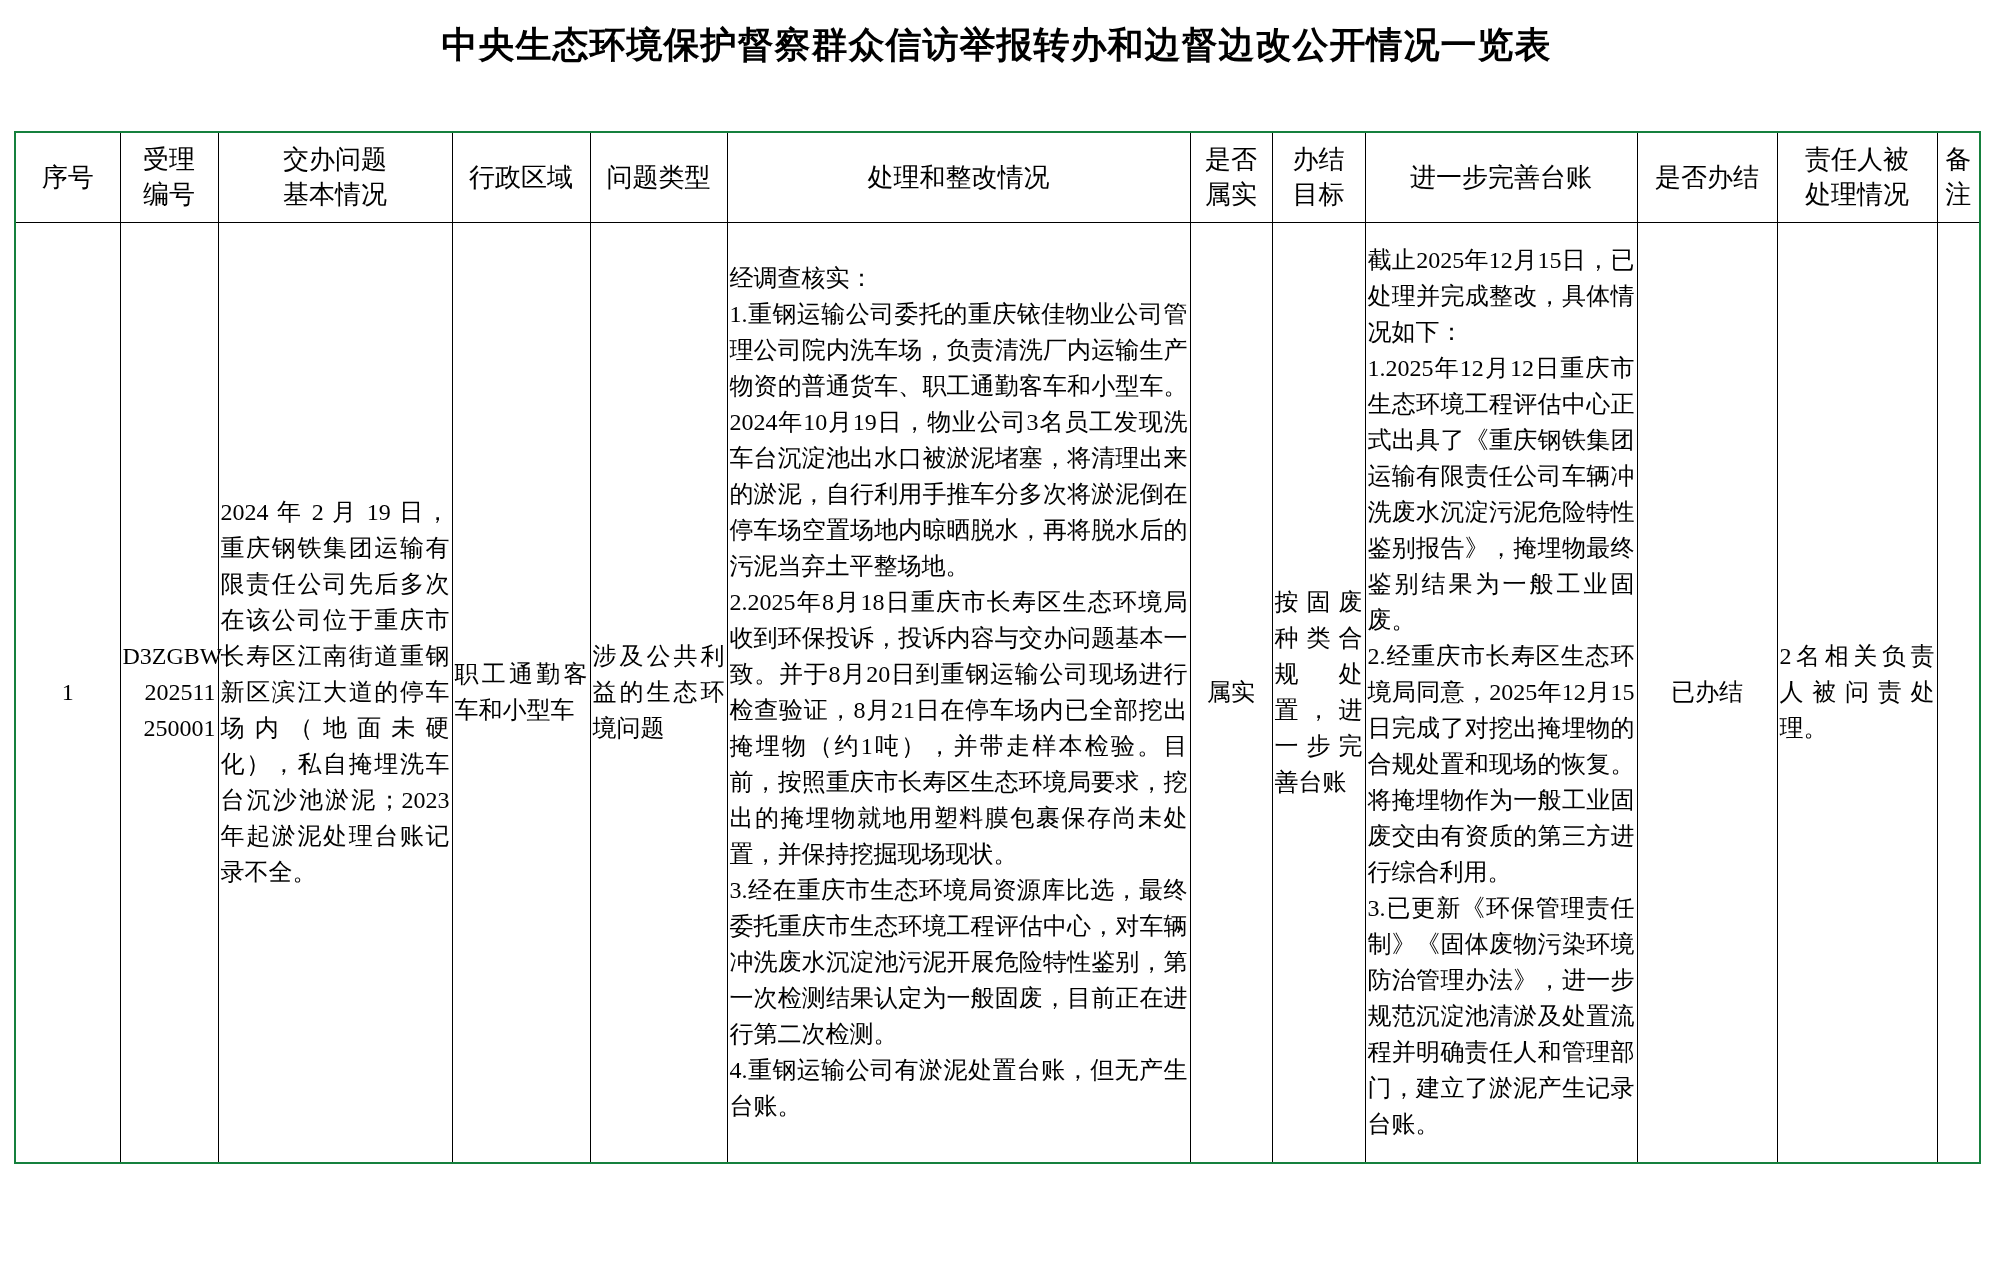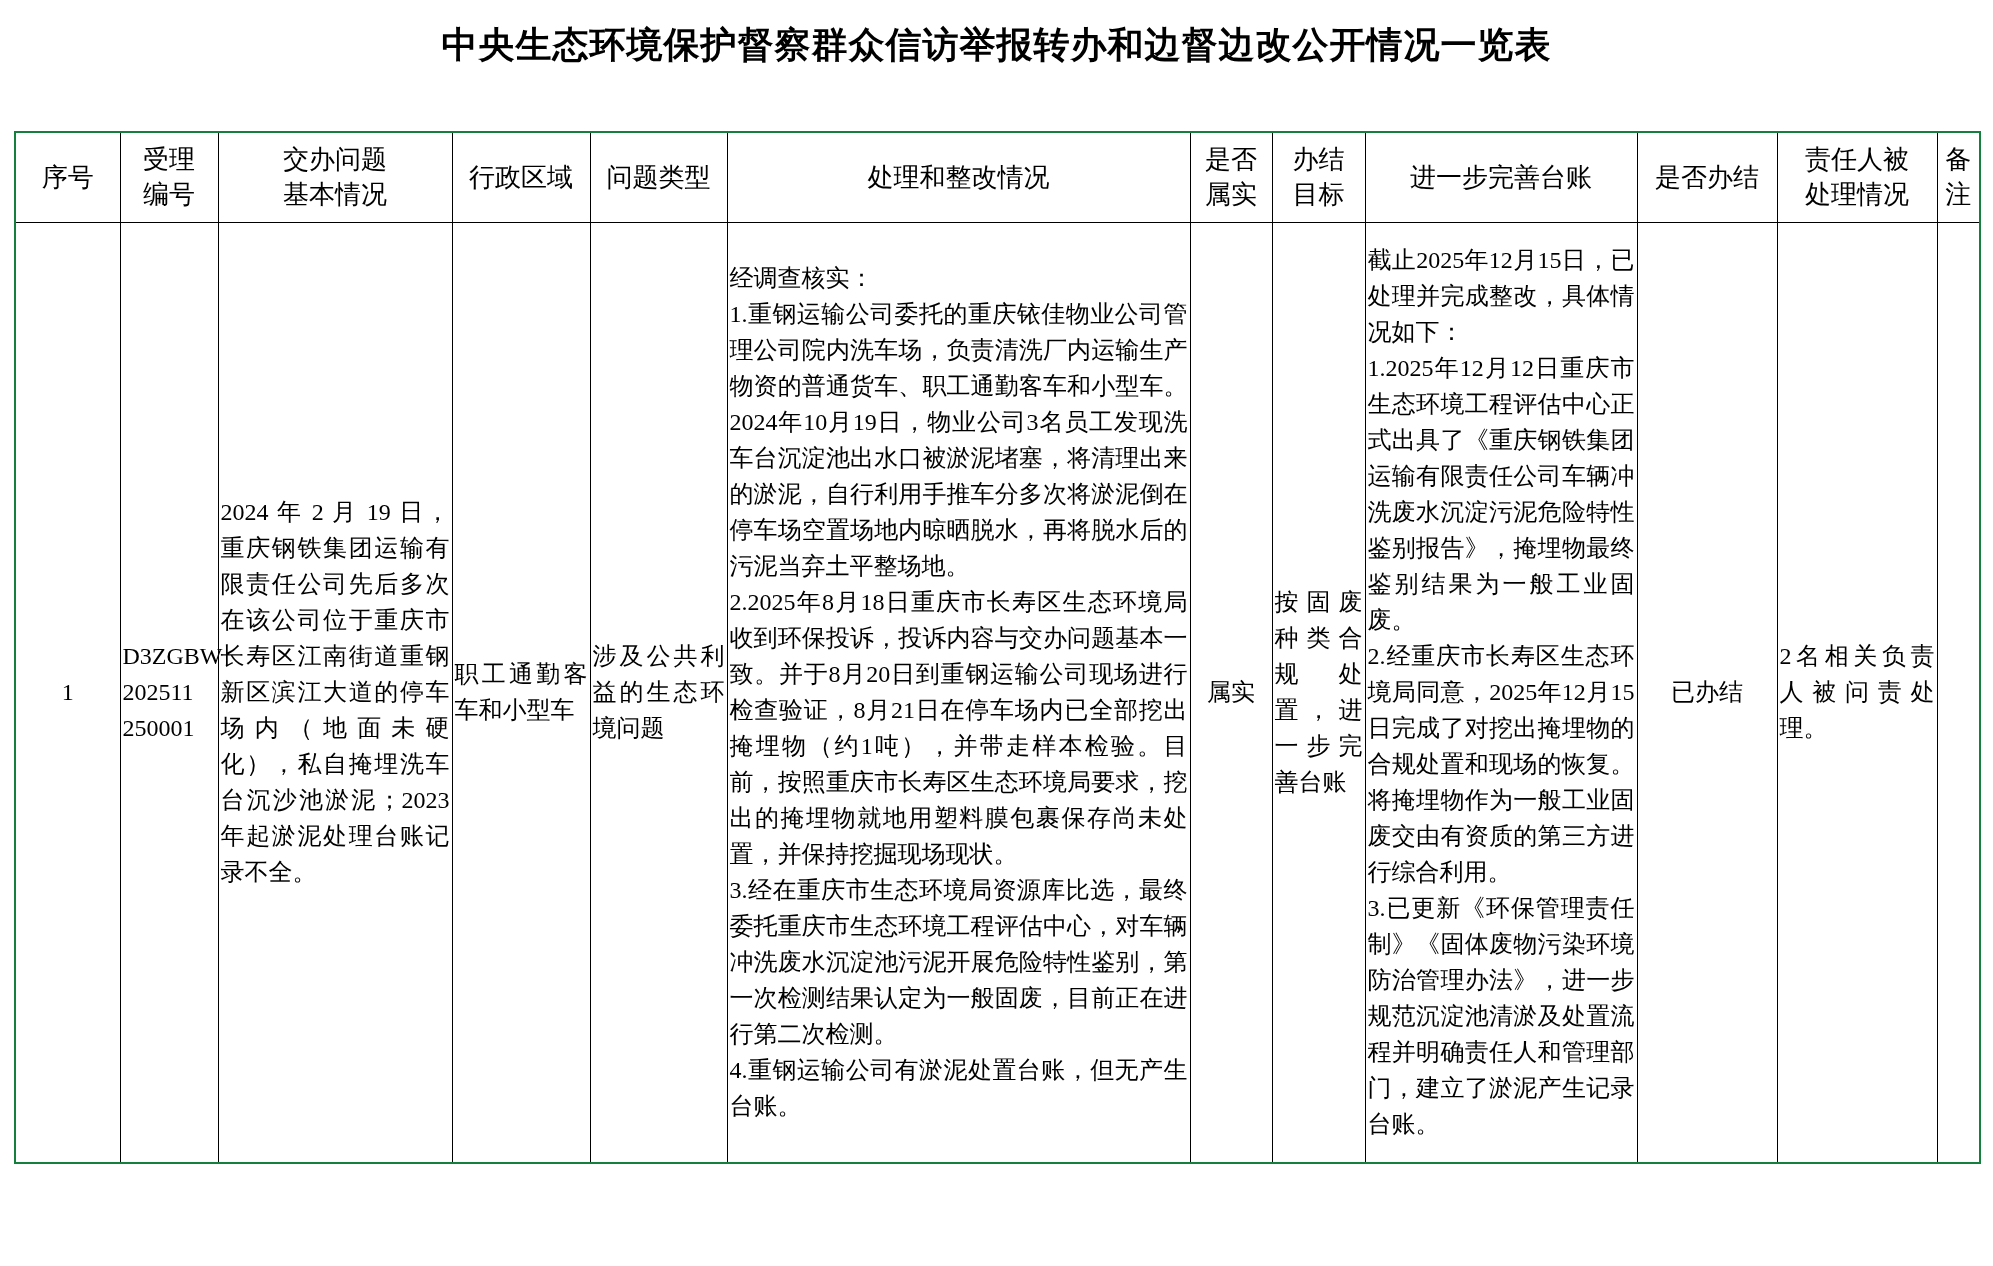--- a/index.html
+++ b/index.html
@@ -67,21 +67,21 @@
     padding: 6px 2px;
     line-height: 1.5;
   }
   td.center { text-align: center; }
   td.prewrap {
     white-space: pre-wrap;
     text-align: justify;
   }
   td.preline {
     white-space: pre-line;
-    text-align: left;
+    text-align: right;
   }
   td.tight { line-height: 1.36; padding: 4px 10px; }
   td.target-cell {
     padding: 6px 15px;
     text-align: justify;
     line-height: 1.9;
   }
   td.invest-cell { line-height: 1.52; padding: 6px 10px; }
 </style>
 </head>

